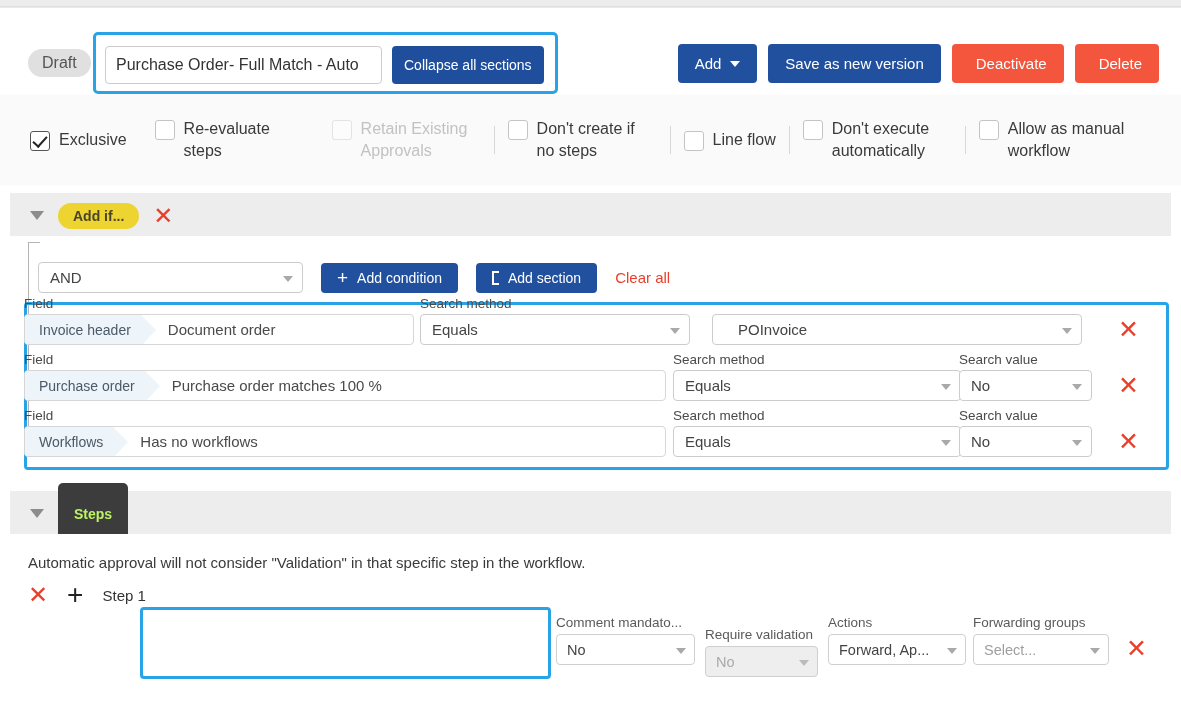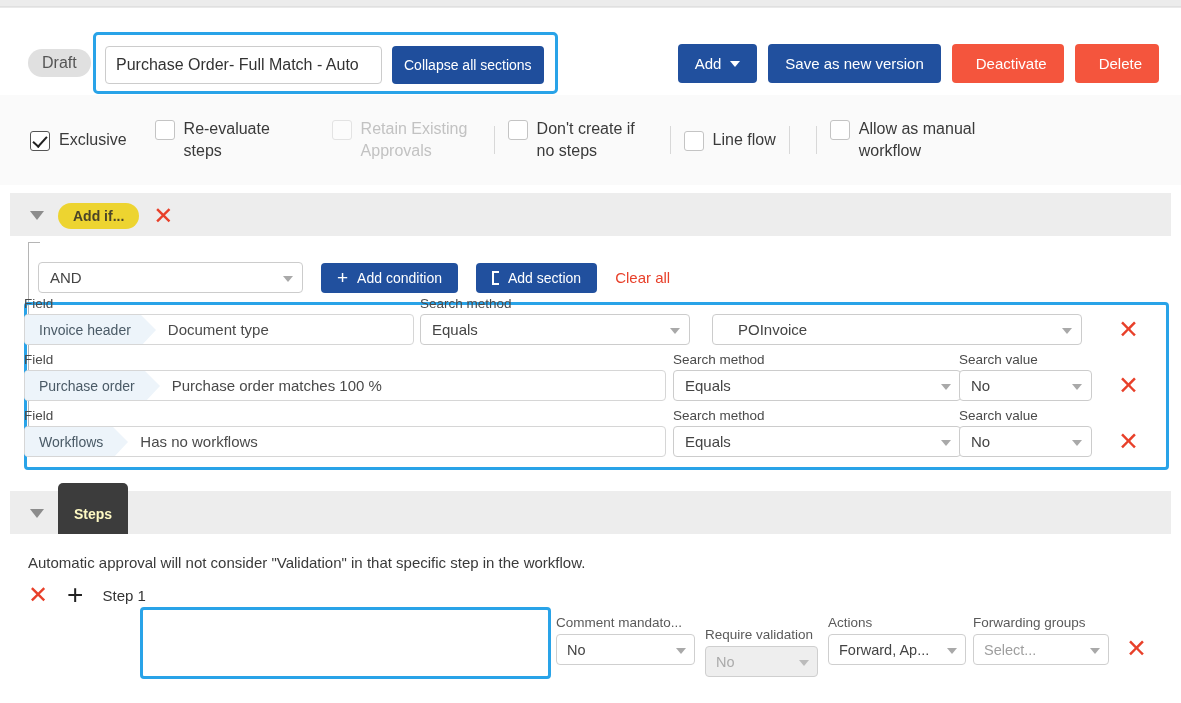--- a/index.html
+++ b/index.html
@@ -84,21 +84,21 @@
   }
   .tri {
     width:0;height:0;border-left:7px solid transparent;border-right:7px solid transparent;
     border-top:9px solid #8c8c8c;
   }
   .badge-yellow {
     background:#edd430; color:#4a4428; border-radius:13px; padding:4px 15px;
     font-size:14px; font-weight:bold; line-height:18px;
   }
   .badge-dark {
-    background:#3c3c3c; color:#fef9c3; border-radius:5px; padding:22px 16px;
+    background:#3c3c3c; color:#bef264; border-radius:5px; padding:22px 16px;
     font-size:14px; font-weight:bold; line-height:18px;
   }
   .x-red {
     color:#e8402a; font-size:24px; line-height:20px; cursor:pointer;
     font-family:"Liberation Sans", sans-serif; font-weight:500;
   }
 
   
   .cond-body { position:absolute; left:10px; top:236px; width:1161px; height:242px; background:#fff; }
 
@@ -239,20 +239,24 @@
       <div class="chk-item">
         <div class="chk-box"></div>
         <div class="chk-label">Don't create if no steps</div>
       </div>
       <div class="divider"></div>
       <div class="chk-item">
         <div class="chk-box"></div>
         <div class="chk-label">Line flow</div>
       </div>
       <div class="divider"></div>
+      <div class="chk-item">
+        <div class="chk-box"></div>
+        <div class="chk-label">Don't execute automatically</div>
+      </div>
       <div class="divider"></div>
       <div class="chk-item">
         <div class="chk-box"></div>
         <div class="chk-label">Allow as manual workflow</div>
       </div>
     </div>
 
   <div class="sect-head" style="top:193px;">
     <div class="tri"></div>
     <div class="badge-yellow">Add if...</div>
@@ -278,21 +282,21 @@
       <span class="clear-all">Clear all</span>
     </div>
 
     <div class="cond-focus"></div>
     <div id="cond-rows">
         <div class="cond-row" style="top: 60px; width: 1145px;">
           <div style="position: absolute; left: 14px; top: 0px; width: 390px;">
             <span class="fld-label">Field</span>
             <div class="chip-sel">
               <div class="chip">Invoice header</div>
-              <div class="chip-val">Document type</div>
+              <div class="chip-val">Document order</div>
               <span class="arrow"></span>
             </div>
           </div>
           <div style="position: absolute; left: 410px; top: 0px; width: 270px;">
             <span class="fld-label">Search method</span>
             <div class="sel" style="width:270px;">
               <span>Equals</span>
               <span class="arrow"></span>
             </div>
           </div>

